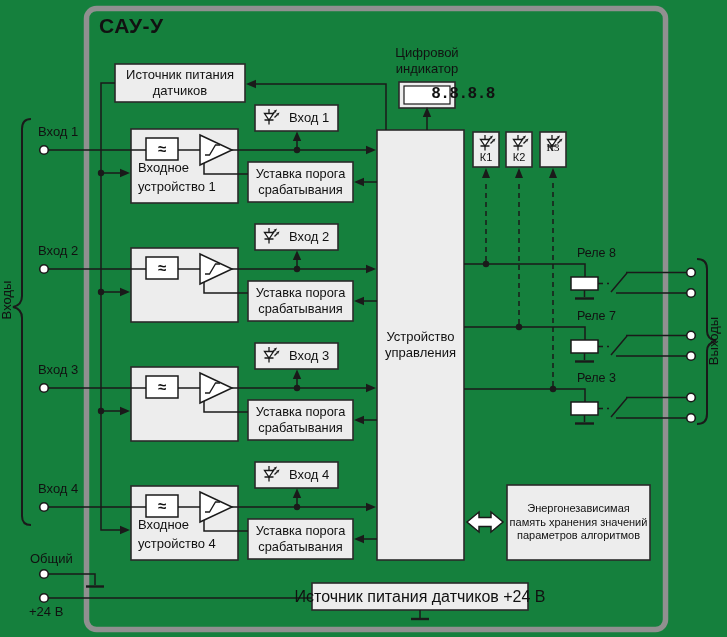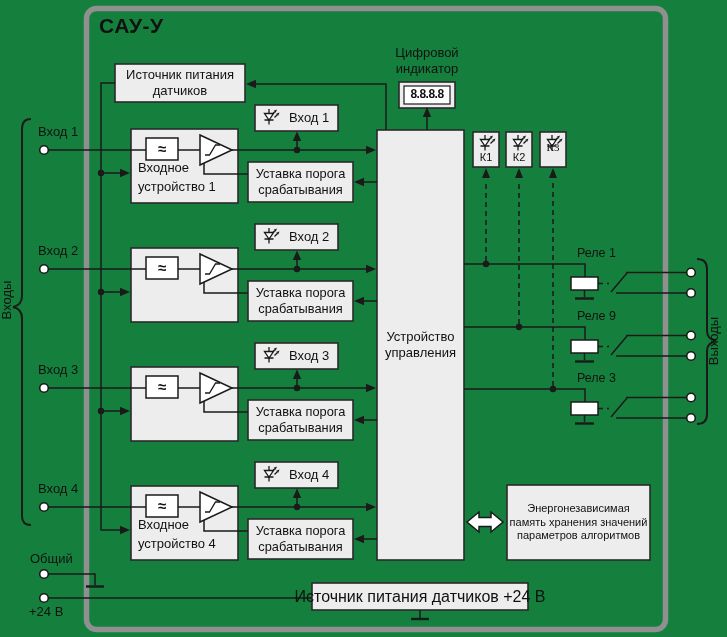--- a/index.html
+++ b/index.html
@@ -4,21 +4,21 @@
 <style>
   html,body{margin:0;padding:0;background:#fff;}
   #stage{position:relative;width:727px;height:637px;background:#15803d;overflow:hidden;
          font-family:"Liberation Sans",sans-serif;color:#111;}
   #wiring{position:absolute;left:0;top:0;}
   .lbl{position:absolute;font-size:13px;line-height:1.22;color:#111;white-space:normal;}
   .c{display:flex;align-items:center;justify-content:center;text-align:center;}
   .l{display:flex;align-items:center;text-align:left;}
   .v{transform:rotate(-90deg);transform-origin:center;white-space:nowrap;}
   .title{font-size:21px;font-weight:bold;letter-spacing:.5px;}
-  .mono{font-family:Liberation Sans, sans-serif;font-size:12px;font-weight:bold;letter-spacing:-.5px;}
+  .mono{font-family:Liberation Mono, monospace;font-size:16px;font-weight:bold;letter-spacing:-.5px;padding-left:36px;}
   .sym{font-size:15px;font-weight:bold;}
   .small{font-size:11px;}
   .rl{font-size:12.5px;}
   .mem{font-size:11px;}
   .bp{font-size:16px;white-space:nowrap;}
 </style>
 </head>
 <body>
 
 <div id="stage">
@@ -258,21 +258,21 @@
 <div class="lbl c sym" style="left:146px;top:376px;width:32px;height:22px;">≈</div>
 <div class="lbl l" style="left:289px;top:343px;width:48px;height:26px;">Вход 3</div>
 <div class="lbl c" style="left:248px;top:400px;width:105px;height:40px;font-size:12.8px;">Уставка порога срабатывания</div>
 
 <div class="lbl" style="left:38px;top:481px;width:70px;">Вход 4</div>
 <div class="lbl c sym" style="left:146px;top:495px;width:32px;height:22px;">≈</div>
 <div class="lbl" style="left:138px;top:515px;width:96px;line-height:19px;">Входное устройство 4</div>
 <div class="lbl l" style="left:289px;top:462px;width:48px;height:26px;">Вход 4</div>
 <div class="lbl c" style="left:248px;top:519px;width:105px;height:40px;font-size:12.8px;">Уставка порога срабатывания</div>
 
-<div class="lbl rl" style="left:577px;top:246px;width:60px;">Реле 1</div>
-<div class="lbl rl" style="left:577px;top:309px;width:60px;">Реле 9</div>
+<div class="lbl rl" style="left:577px;top:246px;width:60px;">Реле 8</div>
+<div class="lbl rl" style="left:577px;top:309px;width:60px;">Реле 7</div>
 <div class="lbl rl" style="left:577px;top:371px;width:60px;">Реле 3</div>
 
 <div class="lbl c small" style="left:473px;top:149px;width:26px;height:17px;">К1</div>
 <div class="lbl c small" style="left:506px;top:149px;width:26px;height:17px;">К2</div>
 <div class="lbl c small" style="left:540px;top:139px;width:26px;height:17px;font-family:Liberation Serif, serif;">К3</div>
 
 </div>
 
 </body></html>

